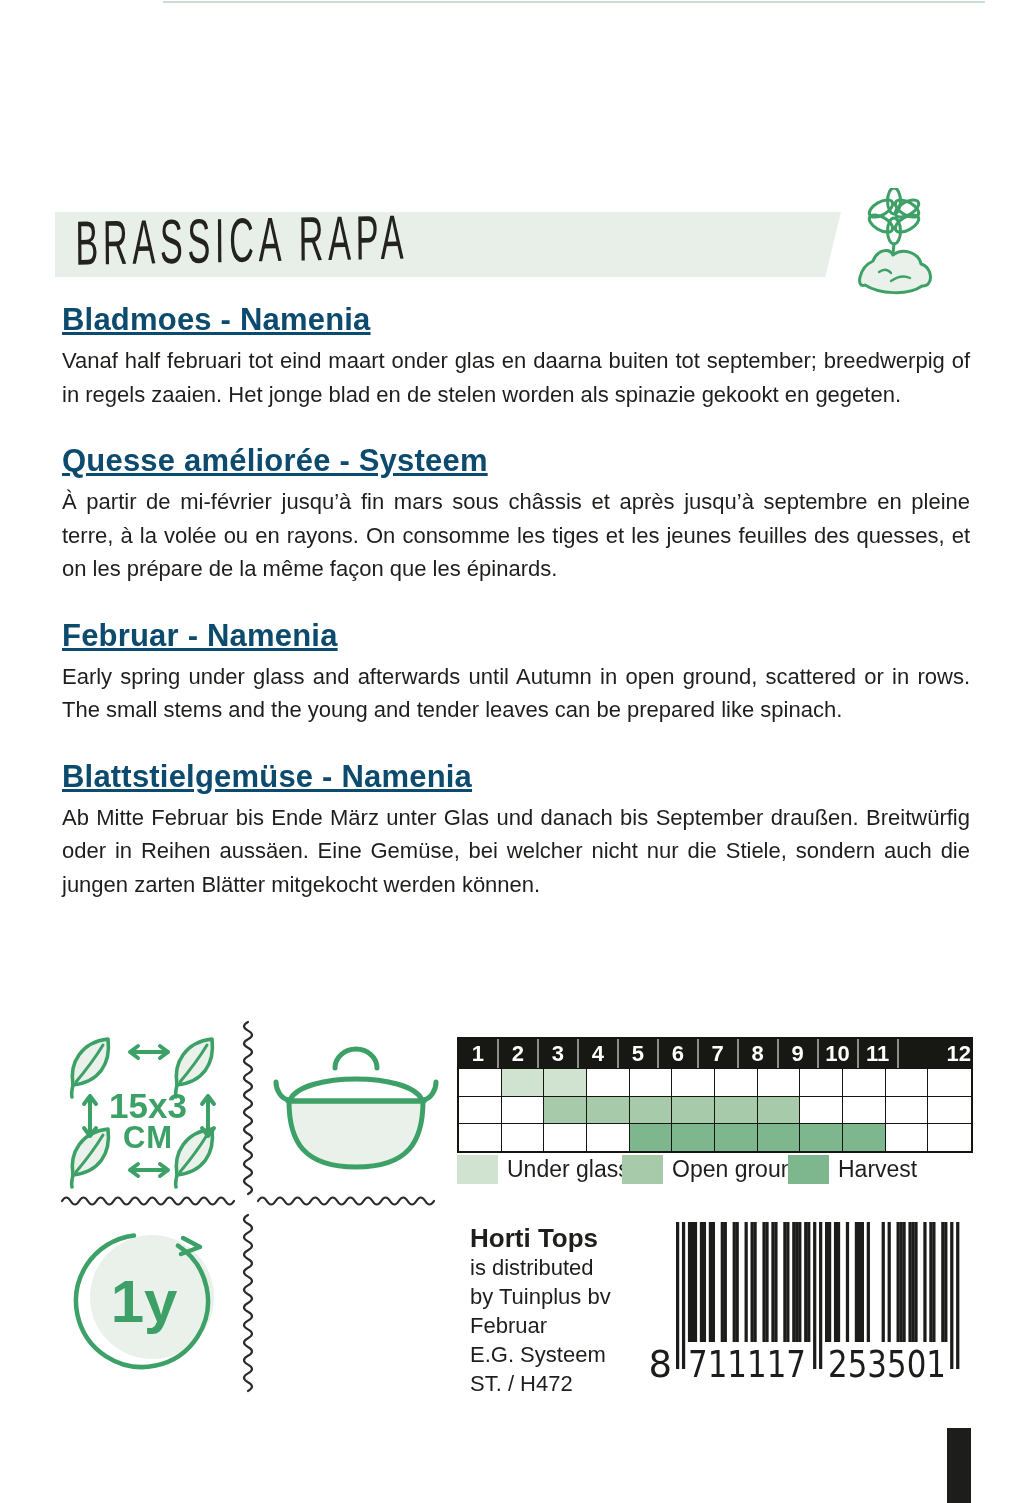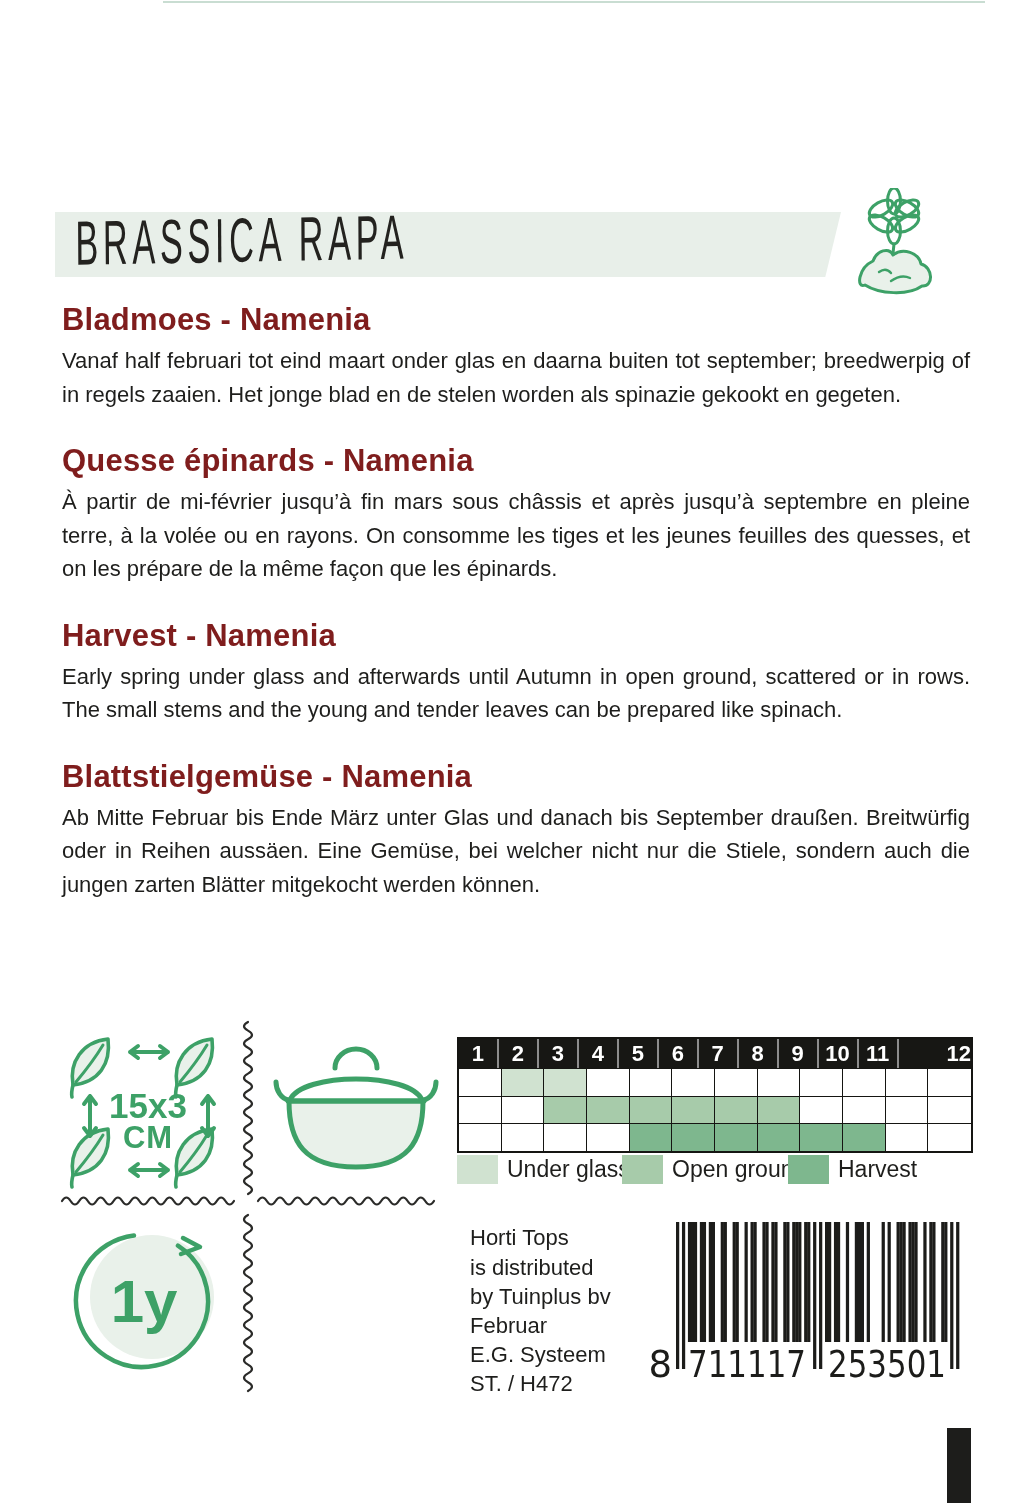--- a/index.html
+++ b/index.html
@@ -20,22 +20,22 @@
   }
   #banner-title{
     font-size:44px;font-weight:normal;color:#23221f;letter-spacing:6px;
     transform:scale(0.78,1.42) rotate(-0.6deg);transform-origin:0% 55%;
     padding-left:26px;white-space:nowrap;
   }
 
   
   #text-col{left:62px;top:303px;width:908px;}
   .section h2{
-    font-size:31px;line-height:34px;color:#7f1d1d;font-weight:bold;
-    margin:33px 0 7px 0;letter-spacing:0.2px;
+    font-size:31px;line-height:34px;color:#0c4a6e;font-weight:bold;
+    margin:33px 0 7px 0;letter-spacing:0.2px;text-decoration:underline;
   }
   .section:first-child h2{margin-top:0;}
   .section p{
     font-size:22px;line-height:33.5px;margin:0;text-align:justify;text-justify:inter-word;
   }
 
   
   #calendar{
     left:457px;top:1037px;width:516px;border:2.5px solid #151512;
     box-sizing:border-box;background:#fff;
@@ -55,21 +55,21 @@
 
   #legend{left:457px;top:1154px;width:520px;height:30px;display:flex;align-items:center;}
   .leg-item{display:flex;align-items:center;}
   .leg-item:nth-child(1){width:165px;}
   .leg-item:nth-child(2){width:166px;}
   .leg-swatch{width:41px;height:29px;margin-right:9px;flex:none;}
   .leg-label{font-size:23px;color:#1e1e1c;white-space:nowrap;}
 
   
   #dist{left:470px;top:1223px;font-size:22px;line-height:29px;color:#1e1e1c;}
-  #dist .name{font-size:22px;font-weight:normal;line-height:30px;}
+  #dist .name{font-size:26px;font-weight:bold;line-height:30px;}
 
   
   #reg-mark{left:947px;top:1428px;width:24px;height:75px;background:#1d1d1b;}
 
   svg{display:block;}
   .green-stroke{stroke:#3da167;fill:none;stroke-linecap:round;stroke-linejoin:round;}
   .ink-stroke{stroke:#2b2b29;fill:none;stroke-linecap:round;}
   .icon-text{fill:#3da167;font-weight:bold;font-family:"Liberation Sans",sans-serif;}
   .bc-text{font-family:"DejaVu Sans",sans-serif;fill:#1c1c1a;}
 </style>
@@ -97,25 +97,25 @@
     <path d="M45,93 q10,-7 19,-3" stroke-width="2.4"></path>
   </g>
 </svg>
 
 <div class="abs" id="text-col">
   <div class="section">
     <h2>Bladmoes - Namenia</h2>
     <p>Vanaf half februari tot eind maart onder glas en daarna buiten tot september; breedwerpig of in regels zaaien. Het jonge blad en de stelen worden als spinazie gekookt en gegeten.</p>
   </div>
   <div class="section">
-    <h2>Quesse épinards - Namenia</h2>
+    <h2>Quesse améliorée - Systeem</h2>
     <p>À partir de mi-février jusqu’à fin mars sous châssis et après jusqu’à septembre en pleine terre, à la volée ou en rayons. On consomme les tiges et les jeunes feuilles des quesses, et on les prépare de la même façon que les épinards.</p>
   </div>
   <div class="section">
-    <h2>Harvest - Namenia</h2>
+    <h2>Februar - Namenia</h2>
     <p>Early spring under glass and afterwards until Autumn in open ground, scattered or in rows. The small stems and the young and tender leaves can be prepared like spinach.</p>
   </div>
   <div class="section">
     <h2>Blattstielgemüse - Namenia</h2>
     <p>Ab Mitte Februar bis Ende März unter Glas und danach bis September draußen. Breitwürfig oder in Reihen aussäen. Eine Gemüse, bei welcher nicht nur die Stiele, sondern auch die jungen zarten Blätter mitgekocht werden können.</p>
   </div>
 </div>
 
 <svg class="abs" style="left:58px;top:1030px;" width="180" height="165" viewBox="0 0 180 165">
   <defs>

